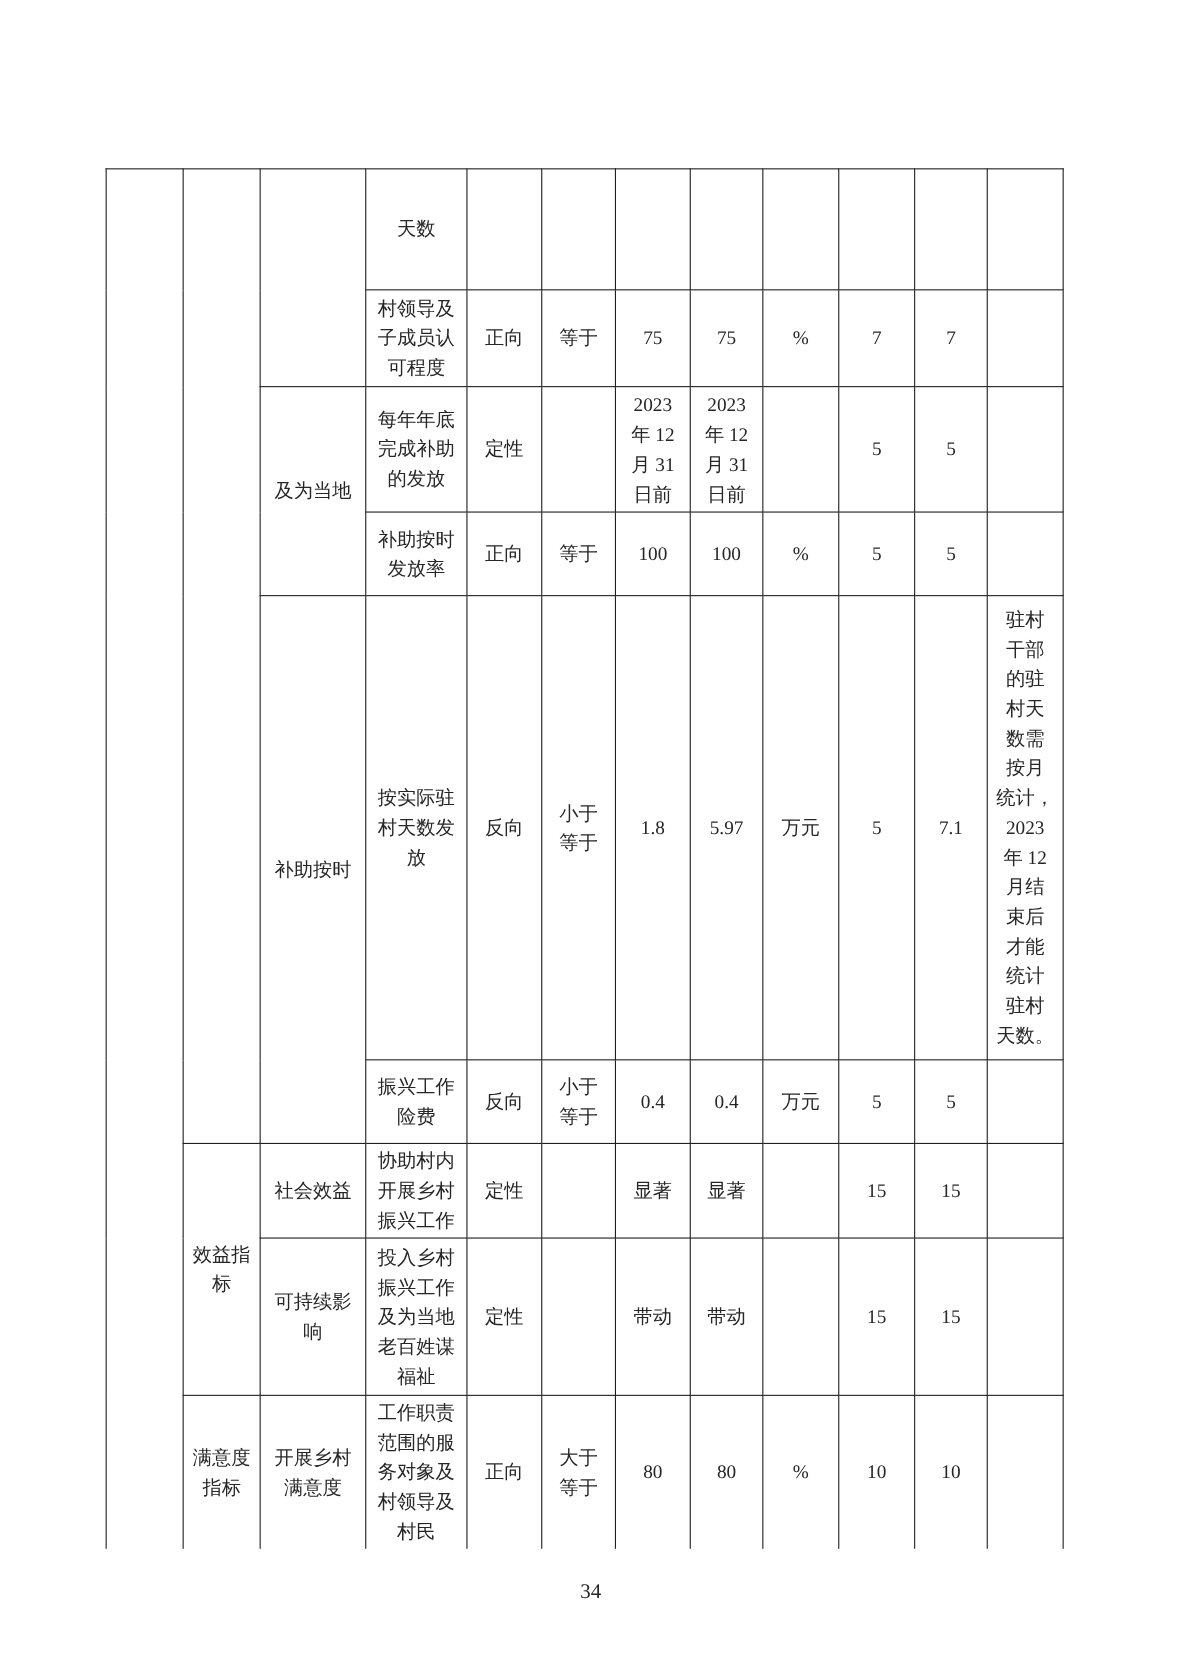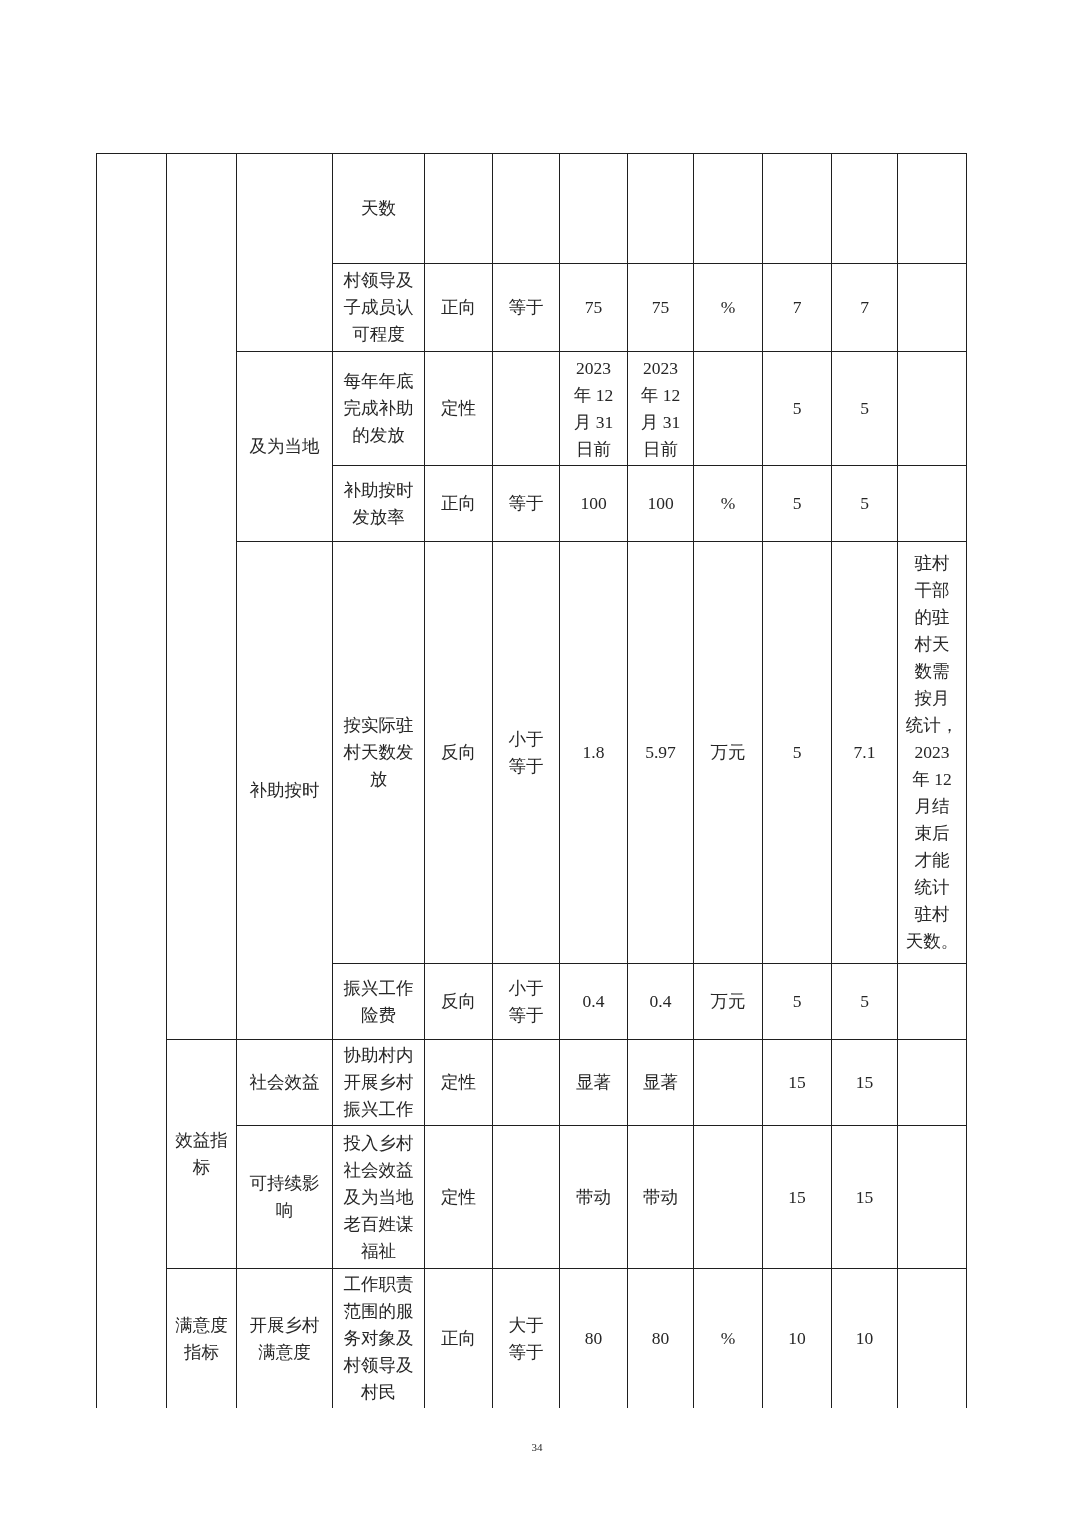--- a/index.html
+++ b/index.html
@@ -33,21 +33,21 @@
     padding: 2px 1px;
     overflow: hidden;
   }
   td.no-b { border-bottom: none !important; }
   td.v-top { vertical-align: top; padding-top: 7px; }
   .page-number {
     position: absolute;
     left: 0; top: 1410px;
     width: 1074px;
     text-align: center;
-    font-size: 11px;
+    font-size: 19px;
     line-height: 27px;
     color: #262626;
   }
 </style>
 </head>
 <body>
 
 <div class="page">
 
   <table class="perf">
@@ -188,21 +188,21 @@
       <td></td>
       <td>15</td>
       <td>15</td>
       <td></td>
     </tr>
 
     <tr style="height:143px">
       <td>可持续影
 响</td>
       <td>投入乡村
-社会效益
+振兴工作
 及为当地
 老百姓谋
 福祉</td>
       <td>定性</td>
       <td></td>
       <td>带动</td>
       <td>带动</td>
       <td></td>
       <td>15</td>
       <td>15</td>

